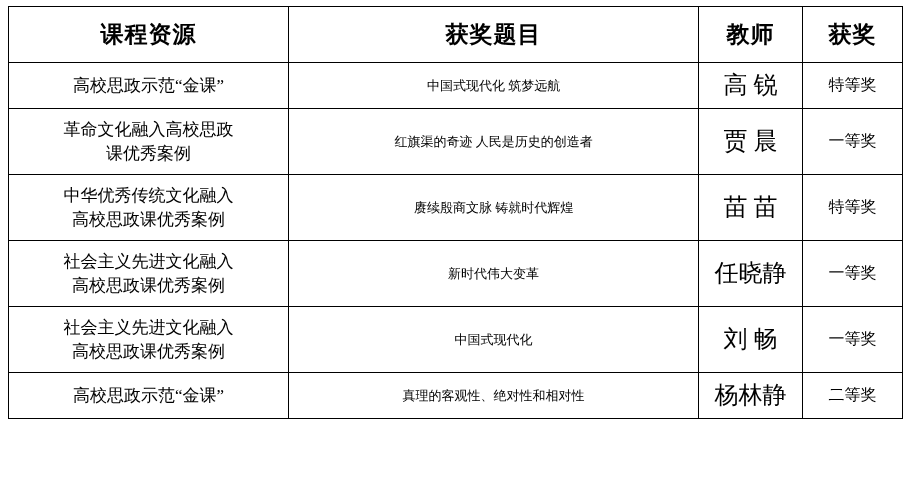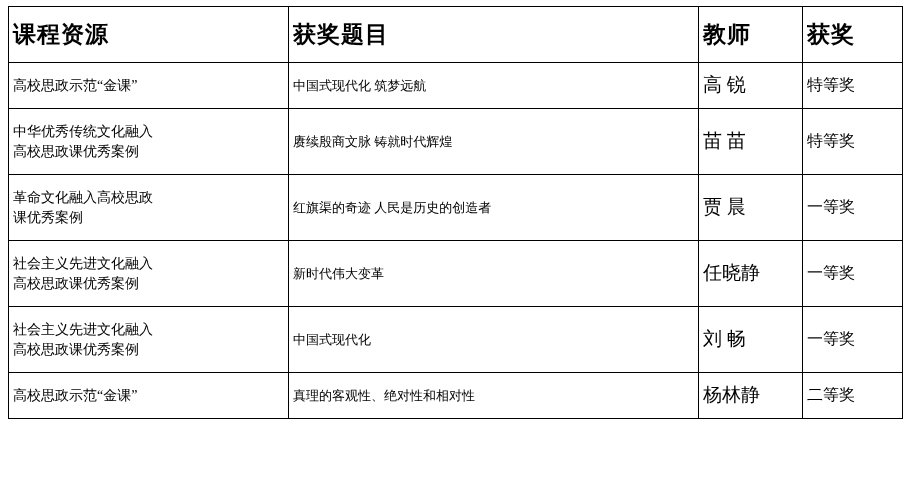--- a/index.html
+++ b/index.html
@@ -22,21 +22,21 @@
     padding: 6px 8px 0 8px;
   }
   table.award-table {
     border-collapse: collapse;
     width: 894px;
     table-layout: fixed;
   }
   table.award-table td,
   table.award-table th {
     border: 1px solid #000000;
-    text-align: left;
+    text-align: center;
     vertical-align: middle;
     padding: 2px 4px;
     box-sizing: border-box;
   }
   thead th {
     font-size: 23px;
     font-weight: bold;
     height: 56px;
     letter-spacing: 1px;
   }
@@ -47,23 +47,23 @@
     height: 46px;
   }
   tbody tr.two-line td {
     height: 66px;
   }
   .col-resource { width: 280px; }
   .col-title    { width: 410px; }
   .col-teacher  { width: 104px; }
   .col-award    { width: 100px; }
 
-  td.cell-resource { font-size: 14px; }
+  td.cell-resource { font-size: 17px; }
   td.cell-title    { font-size: 13px; }
-  td.cell-teacher  { font-size: 19px; }
+  td.cell-teacher  { font-size: 24px; }
   td.cell-award    { font-size: 16px; }
   .lines span { display: block; }
 </style>
 </head>
 <body>
 
 <div class="sheet">
   <table class="award-table">
     <colgroup>
       <col class="col-resource">
@@ -86,38 +86,38 @@
             <span>高校思政示范“金课”</span>
           </span>
         </td>
         <td class="cell-title">中国式现代化  筑梦远航</td>
         <td class="cell-teacher">高  锐</td>
         <td class="cell-award">特等奖</td>
       </tr>
       <tr class="two-line">
         <td class="cell-resource">
           <span class="lines">
+            <span>革命文化融入高校思政</span>
+            <span>课优秀案例</span>
+          </span>
+        </td>
+        <td class="cell-title">红旗渠的奇迹  人民是历史的创造者</td>
+        <td class="cell-teacher">贾  晨</td>
+        <td class="cell-award">一等奖</td>
+      </tr>
+      <tr class="two-line">
+        <td class="cell-resource">
+          <span class="lines">
             <span>中华优秀传统文化融入</span>
             <span>高校思政课优秀案例</span>
           </span>
         </td>
         <td class="cell-title">赓续殷商文脉  铸就时代辉煌</td>
         <td class="cell-teacher">苗  苗</td>
         <td class="cell-award">特等奖</td>
-      </tr>
-      <tr class="two-line">
-        <td class="cell-resource">
-          <span class="lines">
-            <span>革命文化融入高校思政</span>
-            <span>课优秀案例</span>
-          </span>
-        </td>
-        <td class="cell-title">红旗渠的奇迹  人民是历史的创造者</td>
-        <td class="cell-teacher">贾  晨</td>
-        <td class="cell-award">一等奖</td>
       </tr>
       <tr class="two-line">
         <td class="cell-resource">
           <span class="lines">
             <span>社会主义先进文化融入</span>
             <span>高校思政课优秀案例</span>
           </span>
         </td>
         <td class="cell-title">新时代伟大变革</td>
         <td class="cell-teacher">任晓静</td>

